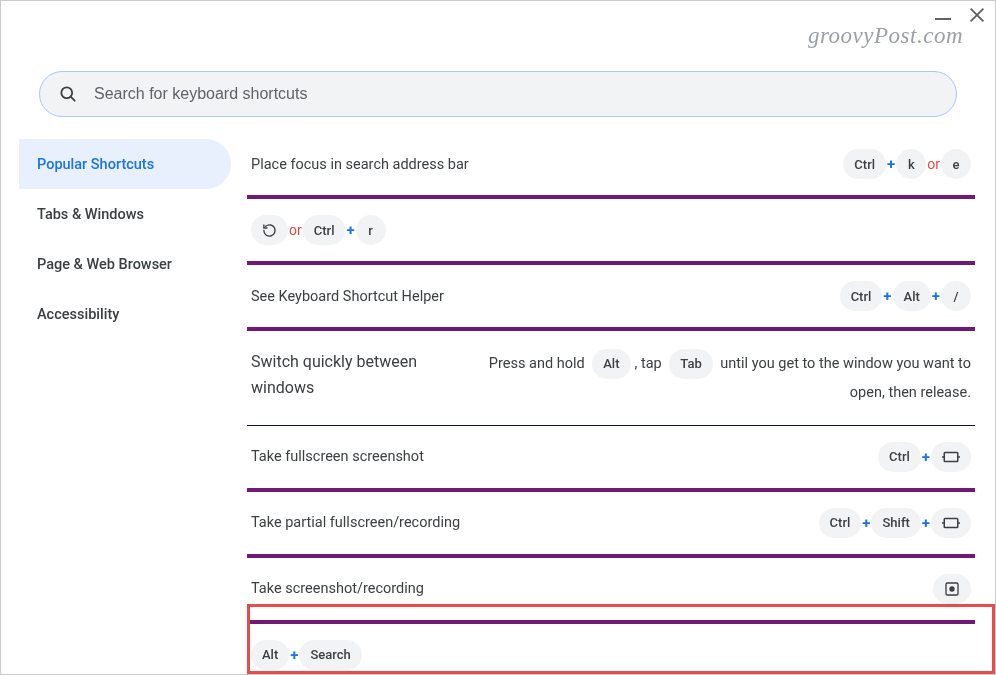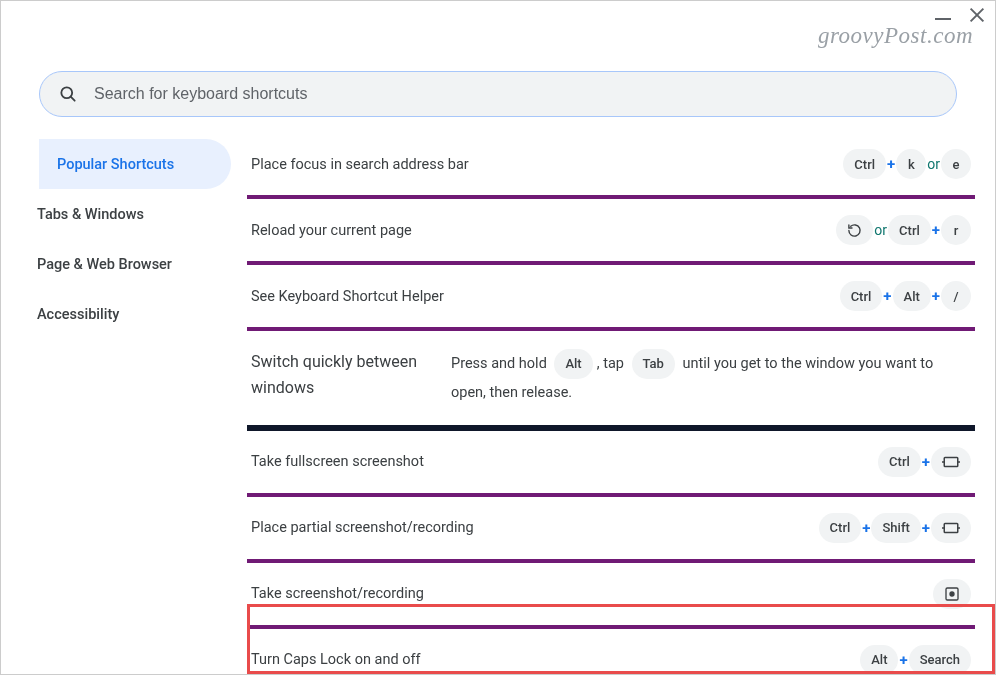--- a/index.html
+++ b/index.html
@@ -23,21 +23,21 @@
   }
   .win-min { width: 16px; height: 16px; position: relative; }
   .win-min::after { content:""; position:absolute; left:0; right:0; bottom:3px; height:2px; background:#5f6368;}
   .win-close { width:16px; height:16px; position:relative;}
   .win-close::before, .win-close::after {
     content:""; position:absolute; left:7px; top:-1px; width:2px; height:18px; background:#5f6368;
   }
   .win-close::before { transform: rotate(45deg);}
   .win-close::after { transform: rotate(-45deg);}
   .watermark {
-    position:absolute; top:22px; right:22px;
+    position:absolute; top:22px; right:32px;
     font-family: Georgia, "Times New Roman", serif;
     font-size: 23px; color:#9aa0a6; font-style:italic;
     letter-spacing:0.5px;
   }
   .searchbar-wrap {
     padding: 48px 38px 16px 38px;
     margin-top: 22px;
   }
   .searchbar {
     display:flex; align-items:center;
@@ -61,21 +61,21 @@
     padding: 6px 10px 0 18px;
   }
   .side-item {
     display:flex; align-items:center;
     height:50px; padding:0 18px;
     font-size:14.5px; font-weight:500; color:#3c4043;
     border-radius: 0 25px 25px 0;
     cursor:pointer;
   }
   .side-item.active {
-    background:#e8f0fe; color:#1a73e8;margin-left:20px;
+    background:#e8f0fe; color:#1a73e8;
   }
   .main {
     flex:1; padding: 0 20px 0 6px;
     overflow:hidden;
   }
   .row {
     display:flex; align-items:center; justify-content:space-between;
     min-height:66px; padding:14px 4px;
     border-bottom:4px solid #701a75;
   }
@@ -88,28 +88,28 @@
     flex-wrap:wrap; gap:1px;
     text-align:right;
   }
   .key {
     display:inline-flex; align-items:center; justify-content:center;
     min-width:30px; height:30px; padding:0 11px;
     background:#f1f3f4; border-radius:15px;
     font-size:13px; color:#3c4043; font-weight:500;
   }
   .plus { color:#1a73e8; font-weight:700; font-size:15px;}
-  .sep-text { font-size:14px; color:#0f766e;}
+  .sep-text { font-size:14px; color:#ef4444;}
   .instruction-row {
     display:flex; align-items:flex-start; justify-content:space-between;
-    padding:18px 4px; border-bottom:6px solid #0f172a;
+    padding:18px 4px; border-bottom:1px solid #0f172a;
   }
   .instruction-row .label { max-width:180px; line-height:1.6;}
   .instruction-text {
-    flex:1; text-align:left; font-size:14.5px; color:#3c4043;
+    flex:1; text-align:right; font-size:14.5px; color:#3c4043;
     line-height:1.9; padding-left:20px;
   }
   .instruction-text .key { margin:0 4px; vertical-align:middle;}
   .highlight-box {
     position:absolute;
     left:246px; right:0; bottom:0; height:70px;
     border:3px solid #e94b4b;
     pointer-events:none;
   }
   .icon-key svg { display:block;}
@@ -154,21 +154,20 @@
         <div class="label">Place focus in search address bar</div>
         <div class="keys-area">
           <span class="key">Ctrl</span>
           <span class="plus">+</span>
           <span class="key">k</span>
           <span class="sep-text">or</span>
           <span class="key">e</span>
         </div>
       </div>
       <div class="row">
-        <div class="label">Reload your current page</div>
         <div class="keys-area">
           <span class="key icon-key">
             <svg width="15" height="15" viewBox="0 0 24 24" fill="none" stroke="#3c4043" stroke-width="2.2" stroke-linecap="round">
               <path d="M3 12a9 9 0 1 0 3-6.7"></path>
               <polyline points="3 3 3 8 8 8"></polyline>
             </svg>
           </span>
           <span class="sep-text">or</span>
           <span class="key">Ctrl</span>
           <span class="plus">+</span>
@@ -197,21 +196,21 @@
           <span class="key icon-key">
             <svg width="18" height="14" viewBox="0 0 24 16" fill="none" stroke="#3c4043" stroke-width="2">
               <rect x="3" y="2" width="18" height="12" rx="1"></rect>
               <line x1="0" y1="8" x2="3" y2="8"></line>
               <line x1="21" y1="8" x2="24" y2="8"></line>
             </svg>
           </span>
         </div>
       </div>
       <div class="row">
-        <div class="label">Place partial screenshot/recording</div>
+        <div class="label">Take partial fullscreen/recording</div>
         <div class="keys-area">
           <span class="key">Ctrl</span>
           <span class="plus">+</span>
           <span class="key">Shift</span>
           <span class="plus">+</span>
           <span class="key icon-key">
             <svg width="18" height="14" viewBox="0 0 24 16" fill="none" stroke="#3c4043" stroke-width="2">
               <rect x="3" y="2" width="18" height="12" rx="1"></rect>
               <line x1="0" y1="8" x2="3" y2="8"></line>
               <line x1="21" y1="8" x2="24" y2="8"></line>
@@ -224,21 +223,20 @@
         <div class="keys-area">
           <span class="key icon-key">
             <svg width="16" height="16" viewBox="0 0 24 24" fill="none" stroke="#3c4043" stroke-width="2">
               <rect x="3" y="3" width="18" height="18" rx="2"></rect>
               <circle cx="12" cy="12" r="3" fill="#3c4043"></circle>
             </svg>
           </span>
         </div>
       </div>
       <div class="row">
-        <div class="label">Turn Caps Lock on and off</div>
         <div class="keys-area">
           <span class="key">Alt</span>
           <span class="plus">+</span>
           <span class="key">Search</span>
         </div>
       </div>
     </div>
 </div>
 
 <div class="highlight-box"></div>

